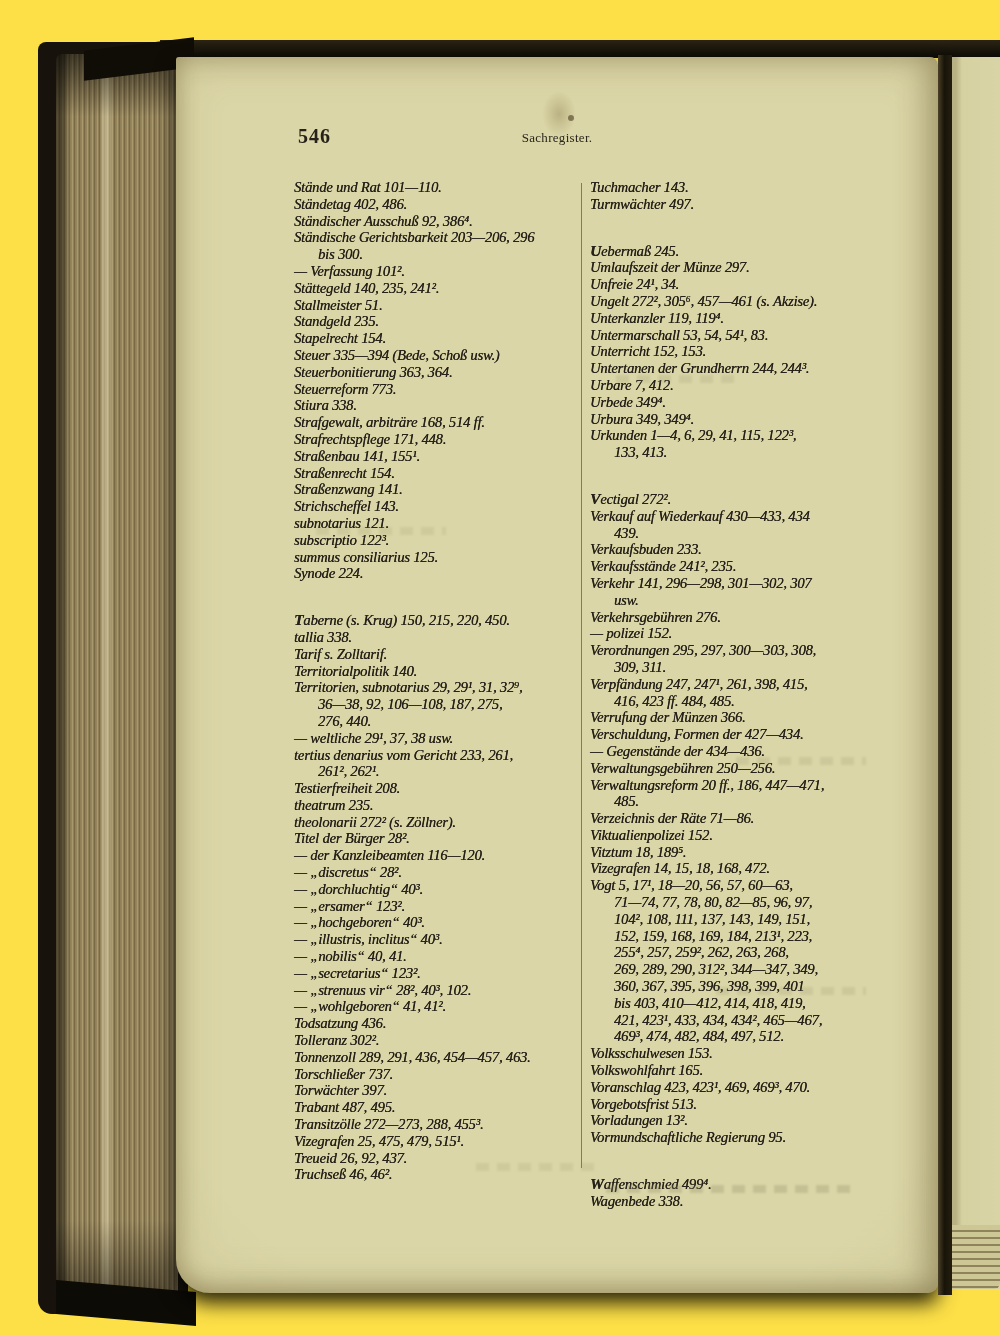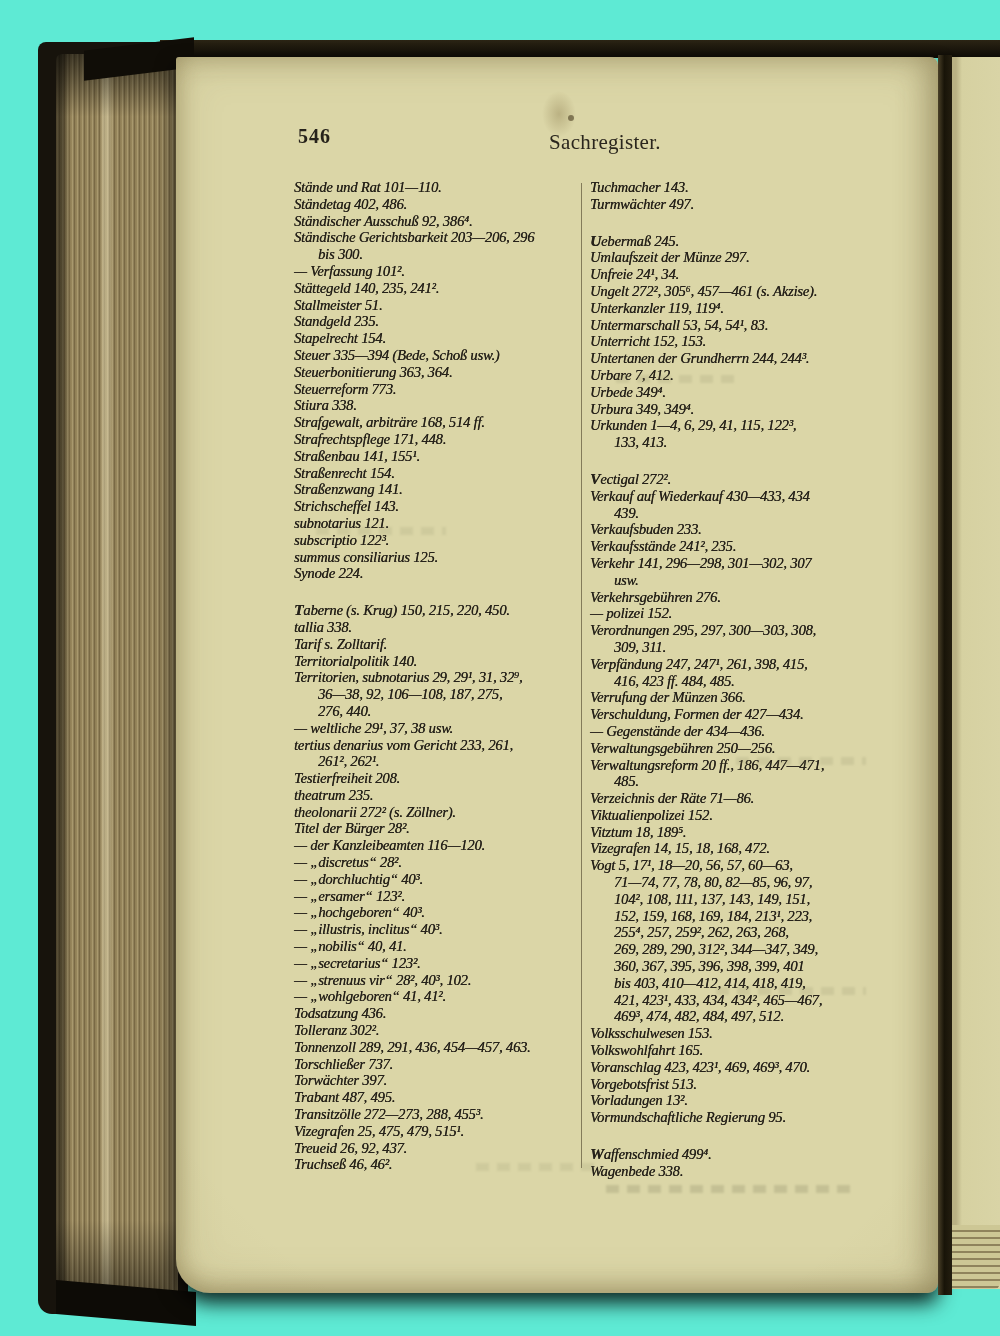--- a/index.html
+++ b/index.html
@@ -1,16 +1,16 @@
 <!DOCTYPE html>
 <html><head>
 <meta charset="utf-8">
 <style>
   html,body{margin:0;padding:0;background:#060504;}
-  .scene{position:relative;width:1000px;height:1336px;background:#5eead4;overflow:hidden;
+  .scene{position:relative;width:1000px;height:1336px;background:#fde047;overflow:hidden;
          font-family:"Liberation Serif","DejaVu Serif",serif;}
 
   
   .cover-edge{position:absolute;left:38px;top:42px;width:150px;height:1272px;
               background:#17130c;border-radius:8px 0 0 14px;}
   .cover-top{position:absolute;left:160px;top:40px;width:840px;height:18px;
              background:linear-gradient(180deg,#2b2414,#0c0a05);}
 
   
   .page-stack{position:absolute;left:56px;top:54px;width:122px;height:1254px;
@@ -41,33 +41,33 @@
   .facing-strip{position:absolute;left:952px;top:57px;width:48px;height:1232px;
     background:linear-gradient(90deg,#b9b184 0 4px,#d6d1a1 10px,#d9d4a6);}
   .facing-strip::after{content:"";position:absolute;left:0;bottom:0;width:100%;height:64px;
     background:repeating-linear-gradient(180deg,#cdc795 0 5px,#8f835c 5px 7px);
     border-bottom-right-radius:6px;}
 
   
   .folio{position:absolute;left:122px;top:68px;font-size:20px;font-weight:bold;
          letter-spacing:1px;color:#26221a;}
   .running-head{position:absolute;left:0;top:73px;width:100%;text-align:center;
-         font-size:21px;color:#2a261d;letter-spacing:.3px;padding-left:48px;}
+         font-size:13px;color:#2a261d;letter-spacing:.3px;}
 
   
   .col{position:absolute;top:122px;font-style:italic;}
   .col-left{left:118px;width:292px;}
   .col-right{left:414px;width:302px;}
   .divider{position:absolute;left:405px;top:126px;width:1px;height:985px;
            background:rgba(58,50,28,.55);}
 
   .line{font-size:14.6px;line-height:16.8px;white-space:nowrap;color:#26221a;
         letter-spacing:-0.2px;text-shadow:.25px 0 0 currentColor;}
   .line.indent{padding-left:24px;}
-  .line.gap{margin-top:20px;}
+  .line.gap{margin-top:30px;}
   .lead{font-weight:bold;font-size:15.6px;}
 
   
   .stain-a{position:absolute;left:366px;top:34px;width:34px;height:46px;border-radius:50%;
            background:radial-gradient(closest-side,rgba(104,84,38,.28),rgba(104,84,38,0));}
   .stain-b{position:absolute;left:392px;top:58px;width:6px;height:6px;border-radius:50%;
            background:rgba(60,48,22,.55);filter:blur(.5px);}
   .bleed{position:absolute;height:8px;opacity:.4;filter:blur(1.3px);
          background:repeating-linear-gradient(90deg,rgba(134,132,96,.65) 0 13px,rgba(0,0,0,0) 13px 21px);}
   .bleed-1{left:430px;top:1128px;width:250px;}

